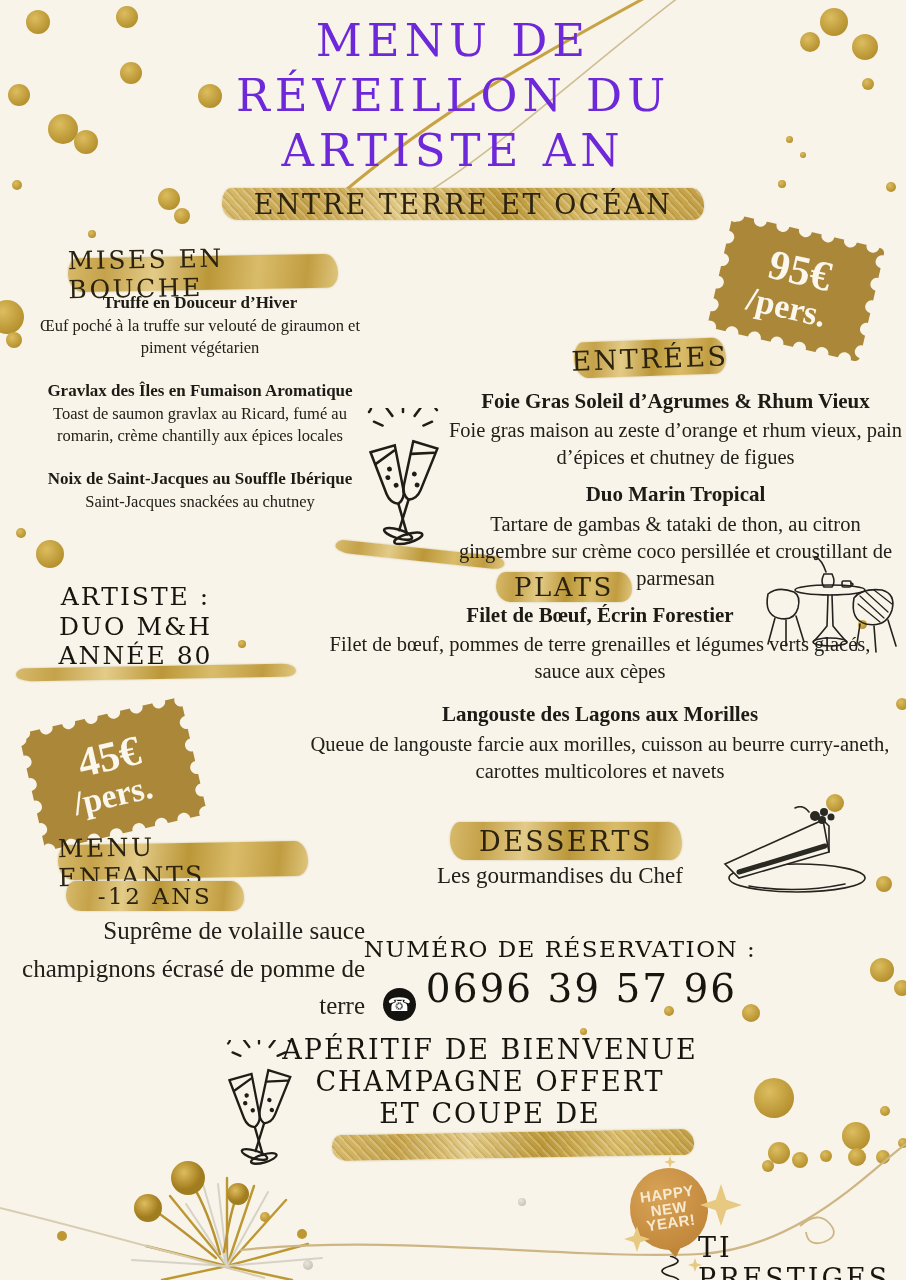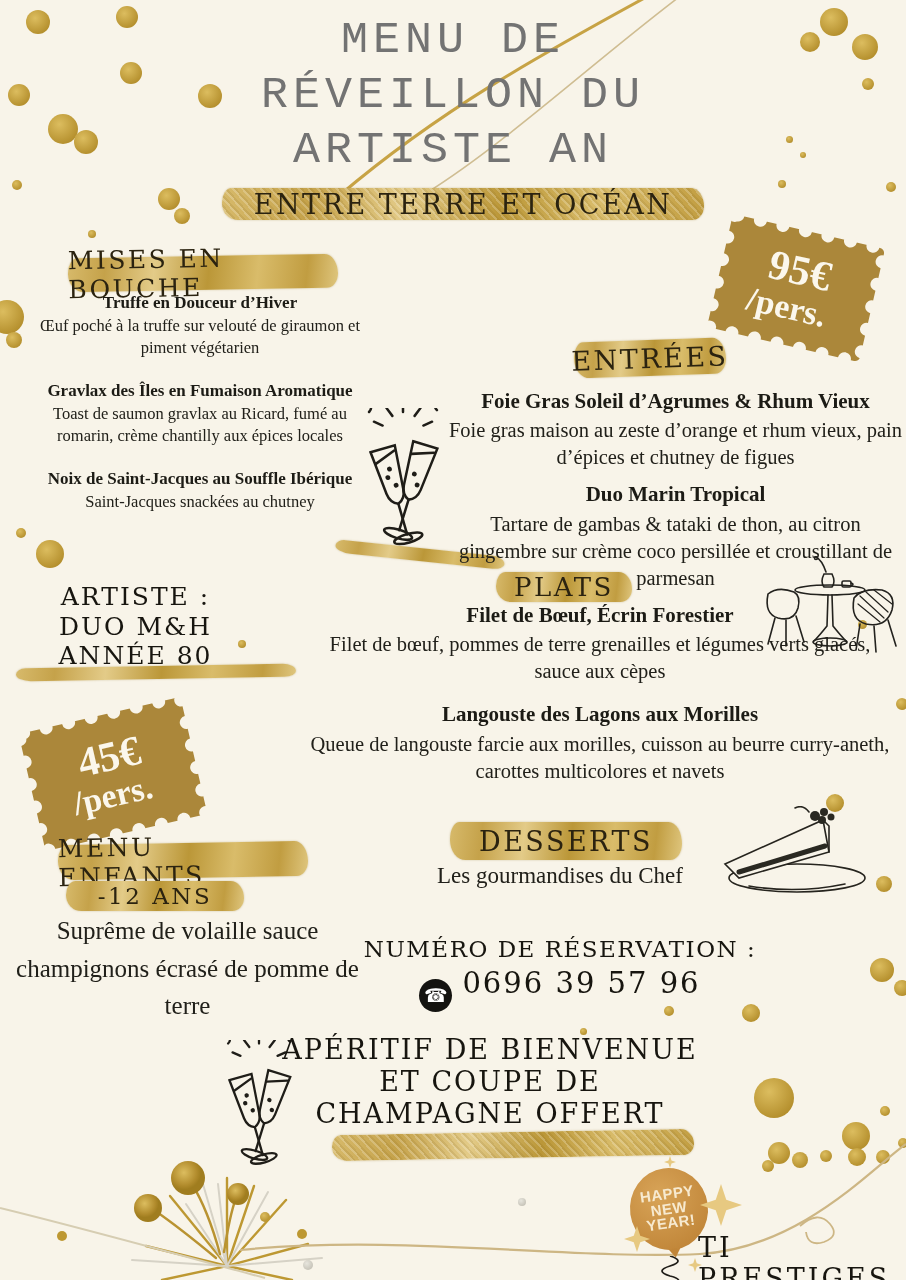--- a/index.html
+++ b/index.html
@@ -3,21 +3,21 @@
 <meta charset="utf-8">
 <style>
   html,body{margin:0;padding:0;background:#d8d4c8;}
   #page{position:relative;width:906px;height:1280px;margin:0 auto;background:#f8f4e9;
         overflow:hidden;font-family:"Liberation Serif",serif;color:#21201a;}
   .abs{position:absolute;}
   .deco{font-family:"DejaVu Serif",serif;font-weight:400;color:#17150f;}
   .center{text-align:center;}
 
   
-  .title{top:14px;left:0;width:100%;font-size:45px;line-height:1.22;letter-spacing:5px;color:#737373;font-family:Liberation Mono, monospace;}
+  .title{top:14px;left:0;width:100%;font-size:45px;line-height:1.22;letter-spacing:5px;color:#6d28d9;}
   
   .banner{display:flex;align-items:center;justify-content:center;
     background:linear-gradient(97deg,#d7ba6b 0%,#c5a24a 14%,#e3cb88 32%,#bb9738 52%,#d9bc6a 70%,#c19d41 88%,#dfc67e 100%);
     border-radius:10px 14px 12px 16px / 48% 60% 45% 55%;
     box-shadow:0 0 2px rgba(150,120,45,.4);}
   .banner.glitter{background-image:repeating-linear-gradient(48deg,rgba(255,255,255,.20) 0 2px,rgba(120,90,20,.12) 2px 4px,transparent 4px 7px),
     linear-gradient(97deg,#d7ba6b,#c5a24a 18%,#e3cb88 38%,#bb9738 58%,#d9bc6a 78%,#c19d41);}
   .banner span{color:#2b2310;letter-spacing:2.5px;}
 
   
@@ -43,21 +43,21 @@
     background:radial-gradient(circle at 40% 32%,#d8a458,#c08538 82%);
     transform:rotate(-8deg);display:flex;flex-direction:column;align-items:center;justify-content:center;}
   .balloon::after{content:"";position:absolute;bottom:-8px;left:33px;width:0;height:0;
     border-left:6px solid transparent;border-right:6px solid transparent;border-bottom:9px solid #c08538;transform:rotate(180deg);}
   .balloon div{font-family:"Liberation Sans",sans-serif;font-weight:700;font-size:15px;line-height:.98;
     letter-spacing:.5px;color:#f7ead0;}
 
   .phone-badge{display:inline-flex;align-items:center;justify-content:center;width:33px;height:33px;
     border-radius:50%;background:#141310;color:#fff;font-size:19px;margin-right:10px;vertical-align:-9px;}
   .res-label{font-size:23px;letter-spacing:1.5px;}
-  .res-phone{font-size:29px;letter-spacing:2px;}
+  .res-phone{font-size:39px;letter-spacing:2px;}
 </style>
 </head>
 <body>
 
 <div id="page">
 
   <svg width="0" height="0" style="position:absolute">
     <defs>
       <radialGradient id="goldtex" cx="38%" cy="34%">
         <stop offset="0%" stop-color="#dcbd5f"></stop>
@@ -244,21 +244,21 @@
     <div class="amount">45€</div>
     <div class="unit">/pers.</div>
   </div>
 
   <div class="abs banner deco" style="left:58px;top:843px;width:250px;height:35px;transform:rotate(-1deg);">
     <span style="font-size:25px">MENU ENFANTS</span>
   </div>
   <div class="abs banner deco" style="left:66px;top:881px;width:178px;height:30px;">
     <span style="font-size:23px">-12 ANS</span>
   </div>
-  <div class="abs center" style="left:10px;top:912px;width:355px;font-size:25px;line-height:1.5;">Suprême de volaille sauce champignons écrasé de pomme de terre</div>
+  <div class="abs center" style="left:10px;top:912px;width:355px;font-size:25px;line-height:1.5;text-align:right;">Suprême de volaille sauce champignons écrasé de pomme de terre</div>
 
   <div class="abs banner deco" style="left:450px;top:822px;width:232px;height:38px;">
     <span style="font-size:27px">DESSERTS</span>
   </div>
   <div class="abs center" style="left:400px;top:863px;width:320px;font-size:23px;">Les gourmandises du Chef</div>
 
   <svg class="abs" style="left:705px;top:806px;width:185px;height:92px" viewBox="0 0 185 92">
     <g stroke="#26241e" fill="none" stroke-width="1.6" stroke-linecap="round">
       <ellipse cx="92" cy="72" rx="68" ry="14"></ellipse>
       <path d="M44 80 Q92 88 140 78"></path>
@@ -280,22 +280,22 @@
     <div style="margin-top:4px">
       <span class="phone-badge">☎</span><span class="deco res-phone">0696 39 57 96</span>
     </div>
   </div>
 
   <svg class="abs" style="left:200px;top:1040px;width:118px;height:150px">
       <use href="#flutes"></use>
     </svg>
   <div class="abs deco center" style="left:268px;top:1034px;width:444px;font-size:27px;line-height:1.18;letter-spacing:2px;">
     <div>APÉRITIF DE BIENVENUE</div>
+    <div>CHAMPAGNE OFFERT</div>
     <div>ET COUPE DE</div>
-    <div>CHAMPAGNE OFFERT</div>
   </div>
   <div class="abs banner glitter" style="left:332px;top:1132px;width:362px;height:26px;transform:rotate(-1deg);"></div>
 
   <svg class="abs" style="left:40px;top:1148px;width:320px;height:132px" viewBox="0 0 320 132">
     <g stroke-linecap="round">
       <g stroke="#bd9832" stroke-width="2.4">
         <path d="M187 118 L187 30"></path>
           <path d="M187 118 L246 52"></path>
           <path d="M187 118 L130 48"></path>
         <path d="M187 118 L268 96"></path>

